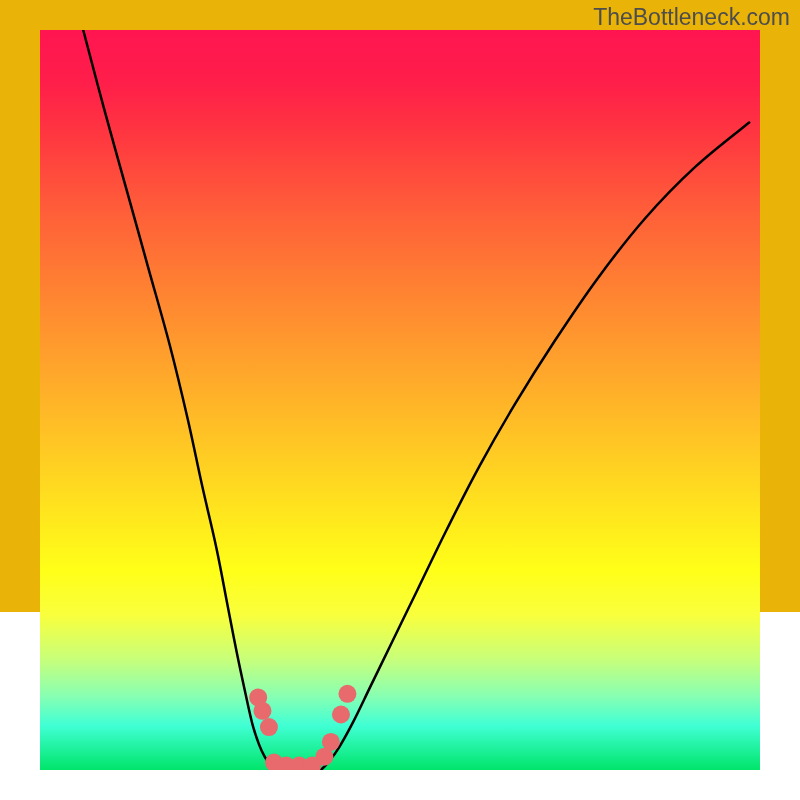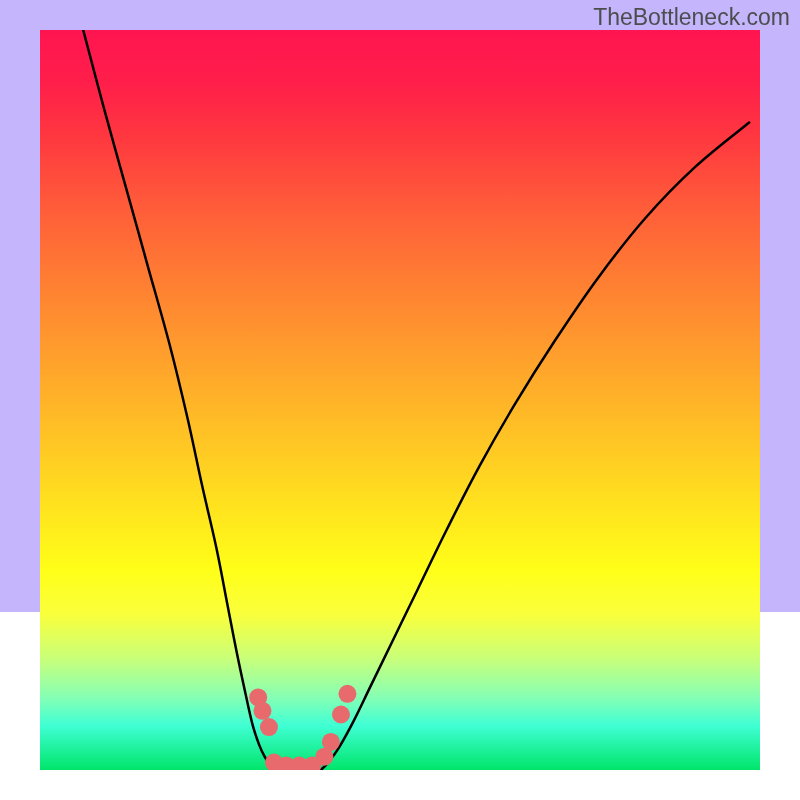--- a/index.html
+++ b/index.html
@@ -1,16 +1,16 @@
 <!DOCTYPE html>
 <html><head>
 <meta charset="utf-8">
 <style>
 html,body{margin:0;padding:0;width:800px;height:800px;overflow:hidden}
-#stage{position:relative;width:800px;height:612px;background:#c4b5fd}
+#stage{position:relative;width:800px;height:612px;background:#eab308}
 #plot{position:absolute;left:40px;top:30px;width:720px;height:740px}
 #grad{position:absolute;left:0;top:0;width:720px;height:740px;
 background:linear-gradient(to bottom,
 #ff1550 0%,#ff1e4a 7%,#ff3640 14%,#ff593a 23%,#ff7b33 33%,
 #ff9c2d 43%,#ffbd26 53%,#ffde1f 63%,#ffff18 73%,#f9ff3c 79%,
 #c8ff7a 85%,#88ffb3 90%,#40ffd4 94%,#00e56a 100%)}
 svg{position:absolute;left:0;top:0}
 #wm{position:absolute;top:4px;right:10px;color:#4d4d4d;font:23px Arial,Helvetica,sans-serif}
 </style>
 </head>

